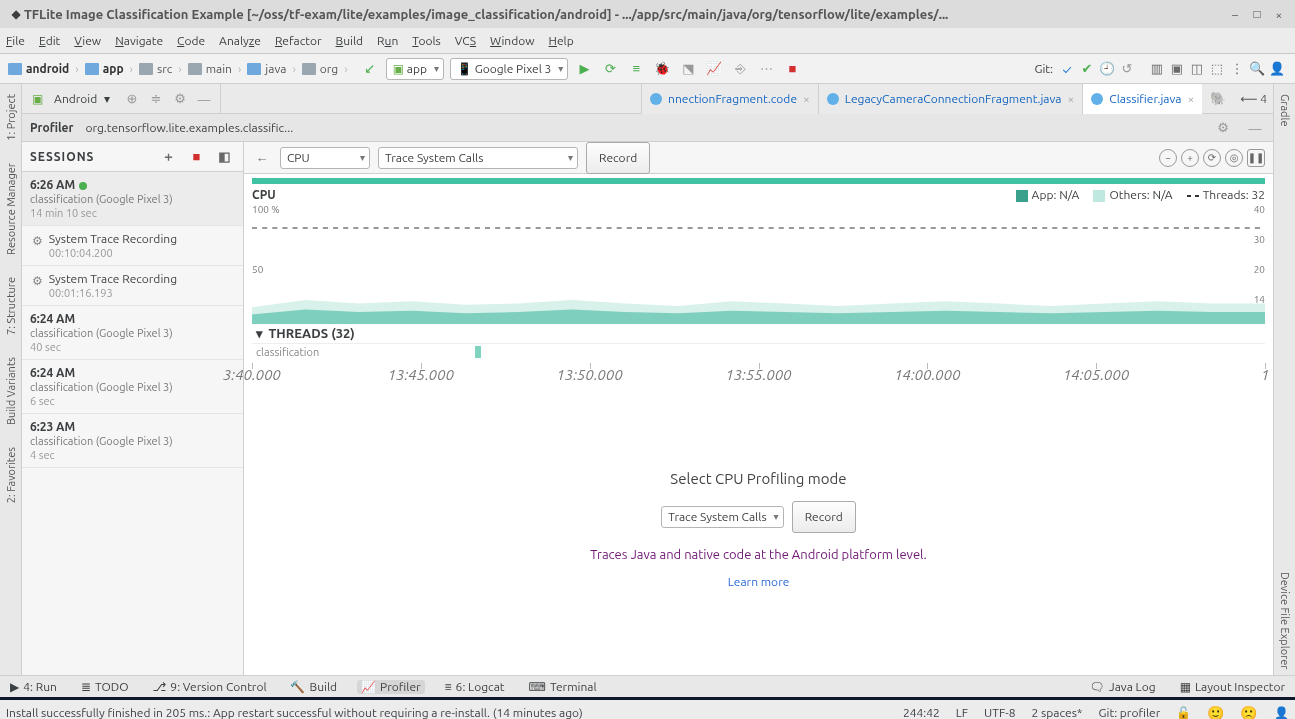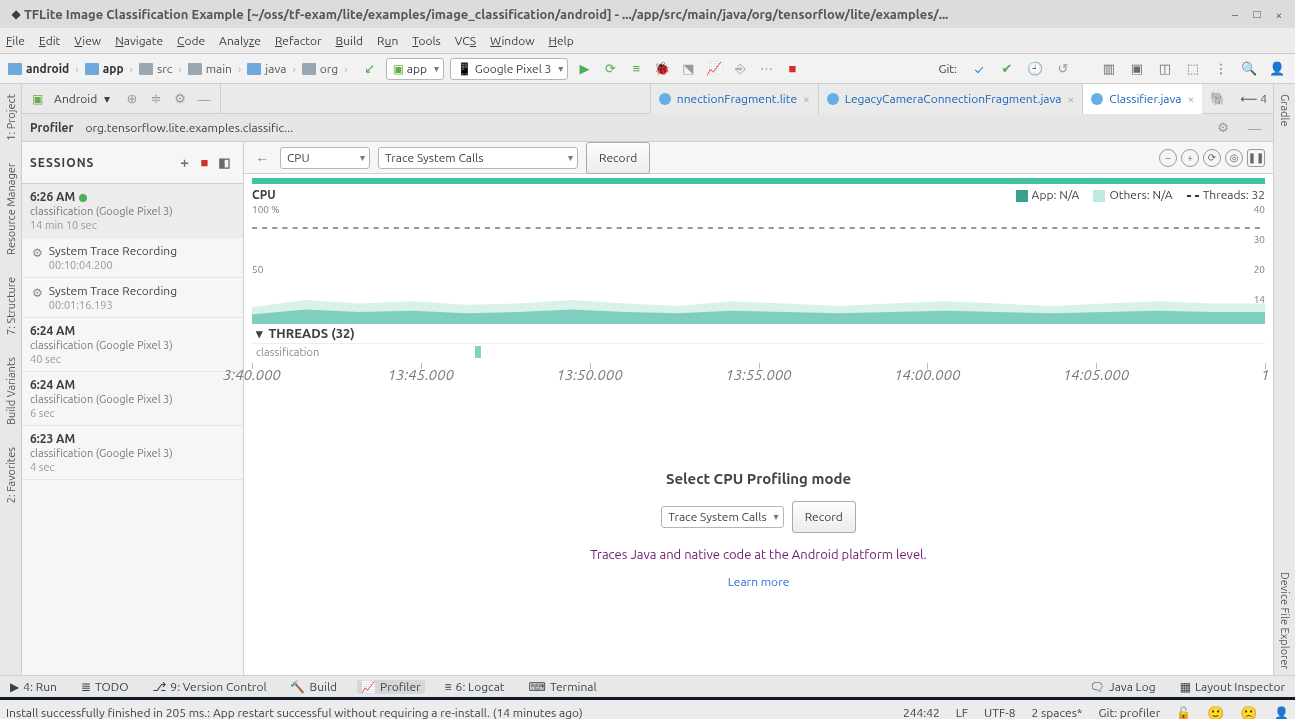--- a/index.html
+++ b/index.html
@@ -18,41 +18,41 @@
   .crumb.bold { font-weight: bold; color: #333; }
   .chev { color: #bbb; margin: 0 2px; }
   .toolbar-center { flex: 1; display: flex; align-items: center; justify-content: flex-start; gap: 6px; padding-left: 10px; }
   .combo { height: 22px; border: 1px solid #b5b5b5; background: #fff; border-radius: 3px; display: inline-flex; align-items: center; padding: 0 16px 0 6px; position: relative; cursor: pointer; }
   .combo::after { content: "▾"; position: absolute; right: 4px; color: #777; font-size: 10px; }
   .tbicon { width: 20px; height: 20px; display: inline-flex; align-items: center; justify-content: center; color: #6a6a6a; border-radius: 3px; cursor: pointer; font-size: 13px; }
   .tbicon.green { color: #4caf50; }
   .tbicon.red { color: #d32f2f; }
   .tbicon.blue { color: #1976d2; }
   .tbicon.grey { color: #999; }
-  .toolbar-right { display: flex; align-items: center; gap: 8px; padding-right: 4px; }
+  .toolbar-right { display: flex; align-items: center; gap: 0; padding-right: 4px; }
   .git-label { margin: 0 4px; }
   .central { display: flex; height: calc(719px - 28px - 26px - 30px - 22px - 22px); }
   .gutter { width: 22px; background: #e8e8e8; border-right: 1px solid #cfcfcf; display: flex; flex-direction: column; align-items: center; padding-top: 4px; gap: 10px; }
   .gutter.right { border-right: none; border-left: 1px solid #cfcfcf; }
   .gutter .vlabel { writing-mode: vertical-rl; transform: rotate(180deg); font-size: 11px; color: #555; padding: 6px 0; cursor: pointer; white-space: nowrap; }
   .gutter.right .vlabel { transform: none; }
   .main { flex: 1; display: flex; flex-direction: column; min-width: 0; }
   .tabbar { height: 30px; background: #eaeaea; border-bottom: 1px solid #cfcfcf; display: flex; align-items: stretch; }
   .tabbar .left-mini { display: flex; align-items: center; padding: 0 6px; gap: 4px; border-right: 1px solid #cfcfcf; }
   .tabbar .mini-combo { display: inline-flex; align-items: center; gap: 4px; padding: 2px 4px; cursor: pointer; }
   .editor-tabs { display: flex; align-items: center; margin-left: auto; }
   .etab { display: flex; align-items: center; gap: 6px; padding: 0 8px; height: 30px; border-left: 1px solid #cfcfcf; cursor: pointer; color: #1565c0; background: #eaeaea; }
   .etab.active { background: #fff; }
   .etab .close { color: #aaa; }
   .etab-icon { width: 12px; height: 12px; border-radius: 50%; background: #61b0e8; display:inline-block; }
   .profiler-header { height: 28px; display: flex; align-items: center; padding: 0 8px; background: #e6e6e6; border-bottom: 1px solid #cfcfcf; gap: 12px; }
   .profiler-header .spacer { flex: 1; }
   .profiler-body { flex: 1; display: flex; min-height: 0; }
   .sessions { width: 222px; border-right: 1px solid #cfcfcf; background: #f6f6f6; display: flex; flex-direction: column; overflow: hidden; }
-  .sessions-head { height: 42px; display: flex; align-items: center; padding: 0 8px; font-weight: bold; letter-spacing: 1px; border-bottom: 1px solid #cfcfcf; }
+  .sessions-head { height: 30px; display: flex; align-items: center; padding: 0 8px; font-weight: bold; letter-spacing: 1px; border-bottom: 1px solid #cfcfcf; gap: 8px; }
   .sessions-head .spacer { flex: 1; }
   .session-item { padding: 6px 8px; border-bottom: 1px solid #e4e4e4; cursor: pointer; }
   .session-item .time { font-weight: bold; }
   .session-item .dot { display: inline-block; width: 8px; height: 8px; border-radius: 50%; background: #4caf50; margin-left: 4px; vertical-align: middle; }
   .session-item .sub { font-size: 11px; color: #777; margin-top: 2px; }
   .session-item .meta { font-size: 11px; color: #999; margin-top: 2px; }
   .session-item.rec { padding-left: 10px; display: flex; align-items: flex-start; gap: 6px; }
   .session-item.rec .gear { color: #888; margin-top: 2px; }
   .session-item.selected { background: #ececec; }
   .profiler-content { flex: 1; display: flex; flex-direction: column; min-width: 0; background: #fff; }
@@ -75,21 +75,21 @@
   .cpu-chart .ylab-left { position: absolute; left: 0; font-size: 10px; color: #777; }
   .cpu-chart .ylab-right { position: absolute; right: 0; font-size: 10px; color: #777; }
   .cpu-chart svg { width: 100%; height: 100%; }
   .threads-head { display: flex; align-items: center; gap: 6px; padding: 2px 4px; font-weight: bold; font-size: 13px; cursor: pointer; }
   .threads-row { height: 40px; position: relative; border-top: 1px solid #eee; }
   .threads-row .label { position: absolute; left: 4px; top: 2px; font-size: 11px; color: #888; }
   .threads-row .tick { position: absolute; bottom: 14px; width: 1px; height: 6px; background: #bbb; }
   .threads-row .ticklabel { position: absolute; bottom: 0; font-size: 15px; color: #777; transform: translateX(-50%); font-style: italic; }
   .threads-row .blip { position: absolute; top: 2px; width: 6px; height: 12px; background: #7ed4c0; }
   .center-panel { flex: 1; display: flex; flex-direction: column; align-items: center; justify-content: center; gap: 14px; }
-  .center-panel h3 { font-size: 15px; font-weight: bold; color: #444; }
+  .center-panel h3 { font-size: 15px; font-weight: normal; color: #444; }
   .center-panel .row { display: flex; gap: 8px; align-items: center; }
   .center-panel .desc { font-size: 13px; color: #701a75; }
   .center-panel .link { color: #2b6bd6; cursor: pointer; }
   .bottom-toolstrip { height: 22px; background: #e8e8e8; border-top: 1px solid #cfcfcf; display: flex; align-items: center; padding: 0 6px; gap: 16px; font-size: 12px; }
   .bottom-toolstrip .tool { display: inline-flex; align-items: center; gap: 4px; cursor: pointer; padding: 0 4px; }
   .bottom-toolstrip .tool.active { background: #d6d6d6; border-radius: 3px; }
   .bottom-toolstrip .spacer { flex: 1; }
   .statusbar { height: 28px; background: #ececec; border-top: 3px solid #0f172a; display: flex; align-items: center; padding: 0 6px; font-size: 12px; gap: 16px; }
   .statusbar .spacer { flex: 1; }
   .statusbar .face { font-size: 14px; }
@@ -202,21 +202,21 @@
         <span class="mini-combo"><span style="color:#6aae4a">▣</span>&nbsp;<span>Android</span>&nbsp;▾</span>
         <span style="flex:1"></span>
         <span class="tbicon grey">⊕</span>
         <span class="tbicon grey">≑</span>
         <span class="tbicon grey">⚙</span>
         <span class="tbicon grey">—</span>
       </div>
       <div class="editor-tabs">
         <div class="etab">
             <span class="etab-icon"></span>
-            <span>nnectionFragment.lite</span>
+            <span>nnectionFragment.code</span>
             <span class="close">×</span>
           </div>
         <div class="etab">
             <span class="etab-icon"></span>
             <span>LegacyCameraConnectionFragment.java</span>
             <span class="close">×</span>
           </div>
         <div class="etab active">
             <span class="etab-icon"></span>
             <span>Classifier.java</span>

